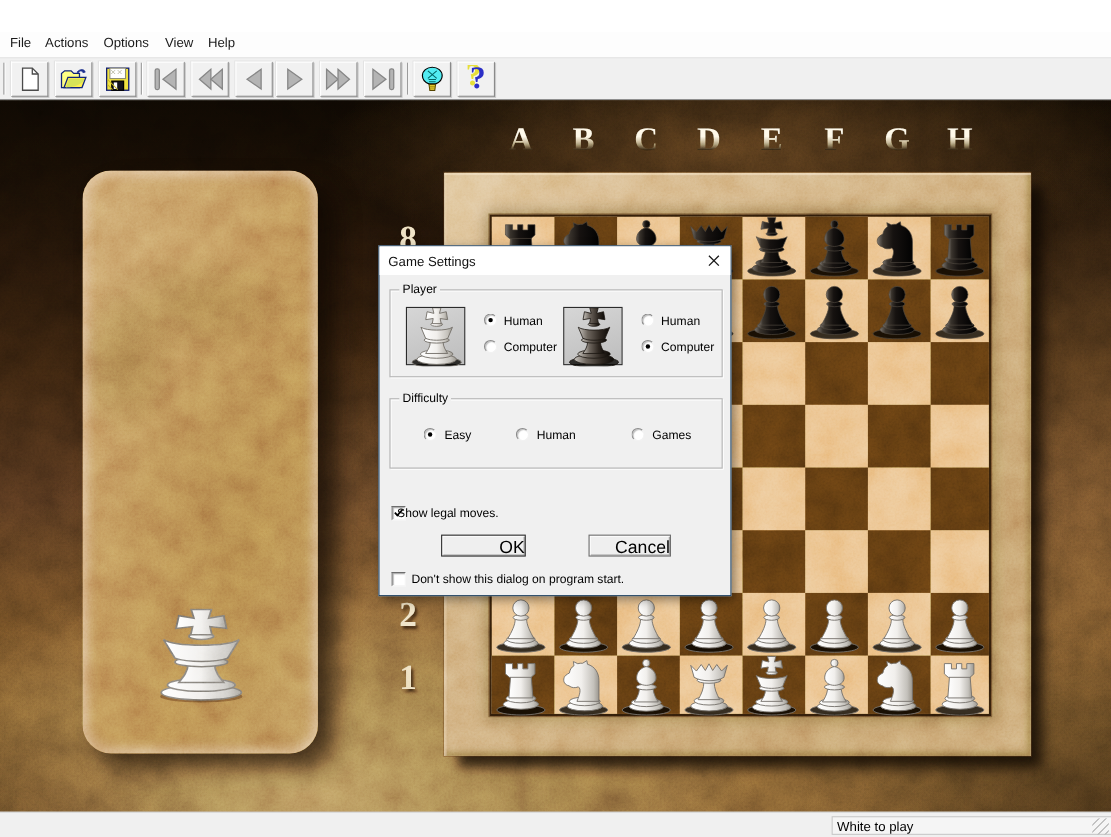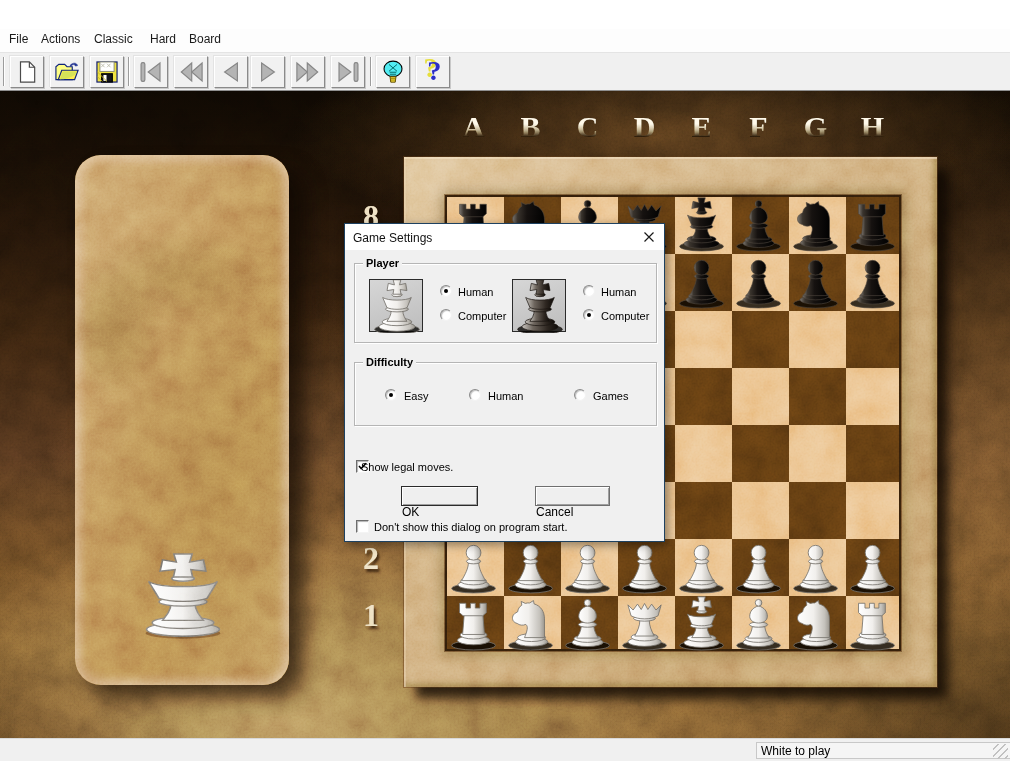--- a/index.html
+++ b/index.html
@@ -72,31 +72,31 @@
 #sgrip { position:absolute; right:2px; bottom:2px; width:15px; height:15px;
   background:repeating-linear-gradient(135deg, transparent 0 3.5px, #c2c2c2 3.5px 4.8px); }
 
 
 #dlg { position:absolute; left:344px; top:223px; width:321px; height:319px; background:#f0f0f0;
   border:1px solid #1e4160; box-shadow:3px 3px 9px rgba(0,0,0,.4); font-size:11px; color:#000; }
 #dtitle { position:absolute; left:0; top:0; width:100%; height:26px; background:#fff; }
 #dtitle span { position:absolute; left:8px; top:7px; font-size:12px; color:#111; }
 #dclose { position:absolute; right:6px; top:5px; width:18px; height:17px; }
 .grp { position:absolute; border:1px solid #b5b5b5; box-shadow:1px 1px 0 #fff, inset 1px 1px 0 #fff; }
-.grp > b { position:absolute; left:8px; top:-7px; background:#f0f0f0; padding:0 3px; font-weight:700; font-size:11px; }
+.grp > b { position:absolute; left:8px; top:-7px; background:#f0f0f0; padding:0 3px; font-weight:400; font-size:11px; }
 #gplayer { left:9px; top:39px; width:303px; height:80px; }
 #gdiff   { left:9px; top:138px; width:303px; height:64px; }
 .pbox { position:absolute; width:54px; height:53px; background:linear-gradient(160deg,#d6d6d6,#bdbdbd); border:1px solid #2b2b2b; }
 .radio { position:absolute; width:12px; height:12px; border-radius:50%; background:#fff;
   border:1px solid; border-color:#8a8a8a #f2f2f2 #f2f2f2 #8a8a8a; box-shadow:inset 1px 1px 1px rgba(0,0,0,.25); }
 .radio.on::after { content:""; position:absolute; left:3px; top:3px; width:4px; height:4px; border-radius:50%; background:#000; }
 .rlb { position:absolute; font-size:11px; }
 .cb { position:absolute; width:13px; height:13px; background:#fff; border:1px solid; border-color:#6d6d6d #f4f4f4 #f4f4f4 #6d6d6d; box-shadow:inset 1px 1px 1px rgba(0,0,0,.3); }
 .btn { position:absolute; height:20px; background:#efefef; border:1px solid #6f6f6f;
-  box-shadow:inset 1px 1px 0 #fff, inset -1px -1px 0 #9f9f9f; text-align:left; font-size:12px; padding-top:18px; }
+  box-shadow:inset 1px 1px 0 #fff, inset -1px -1px 0 #9f9f9f; text-align:right; font-size:16px; padding-top:3px; }
 </style></head>
 <body>
 
 <svg width="0" height="0" style="position:absolute">
 <defs>
 <linearGradient id="wg" x1="0" y1="0" x2="1" y2="0">
  <stop offset="0" stop-color="#ffffff"></stop>
         <stop offset=".5" stop-color="#f1efec"></stop>
  <stop offset=".85" stop-color="#c4c1bb"></stop>
         <stop offset="1" stop-color="#9b978f"></stop>
@@ -176,23 +176,23 @@
  <ellipse cx="24" cy="15" rx="5.4" ry="1.7"></ellipse>
  <path d="M19.6 0.6 H28.4 L27.2 5.4 L33.8 4 L35 10.8 L27.8 9.8 L28.6 14.2 H19.4 L20.2 9.8 L13 10.8 L14.2 4 L20.8 5.4 Z"></path>
 </g>
 </defs>
 </svg>
 
 <div id="win">
   <div id="menubar">
     <span class="mi" style="left:9px">File</span>
     <span class="mi" style="left:41px">Actions</span>
-    <span class="mi" style="left:94px">Classic</span>
-    <span class="mi" style="left:150px">Hard</span>
-    <span class="mi" style="left:189px">Board</span>
+    <span class="mi" style="left:94px">Options</span>
+    <span class="mi" style="left:150px">View</span>
+    <span class="mi" style="left:189px">Help</span>
   </div>
   <div id="toolbar">
     <div class="tsep" style="left:3px"></div>
     <div class="tbtn" style="left:10px">
         <svg width="26" height="26" viewBox="0 0 22 22">
 <path d="M5.5 2.5 H13 L17.5 7 V19.5 H5.5 Z" fill="#fff" stroke="#4a4a4a"></path>
 <path d="M13 2.5 V7 H17.5" fill="none" stroke="#4a4a4a"></path>
         </svg>
       </div>
       <div class="tbtn" style="left:50px">

